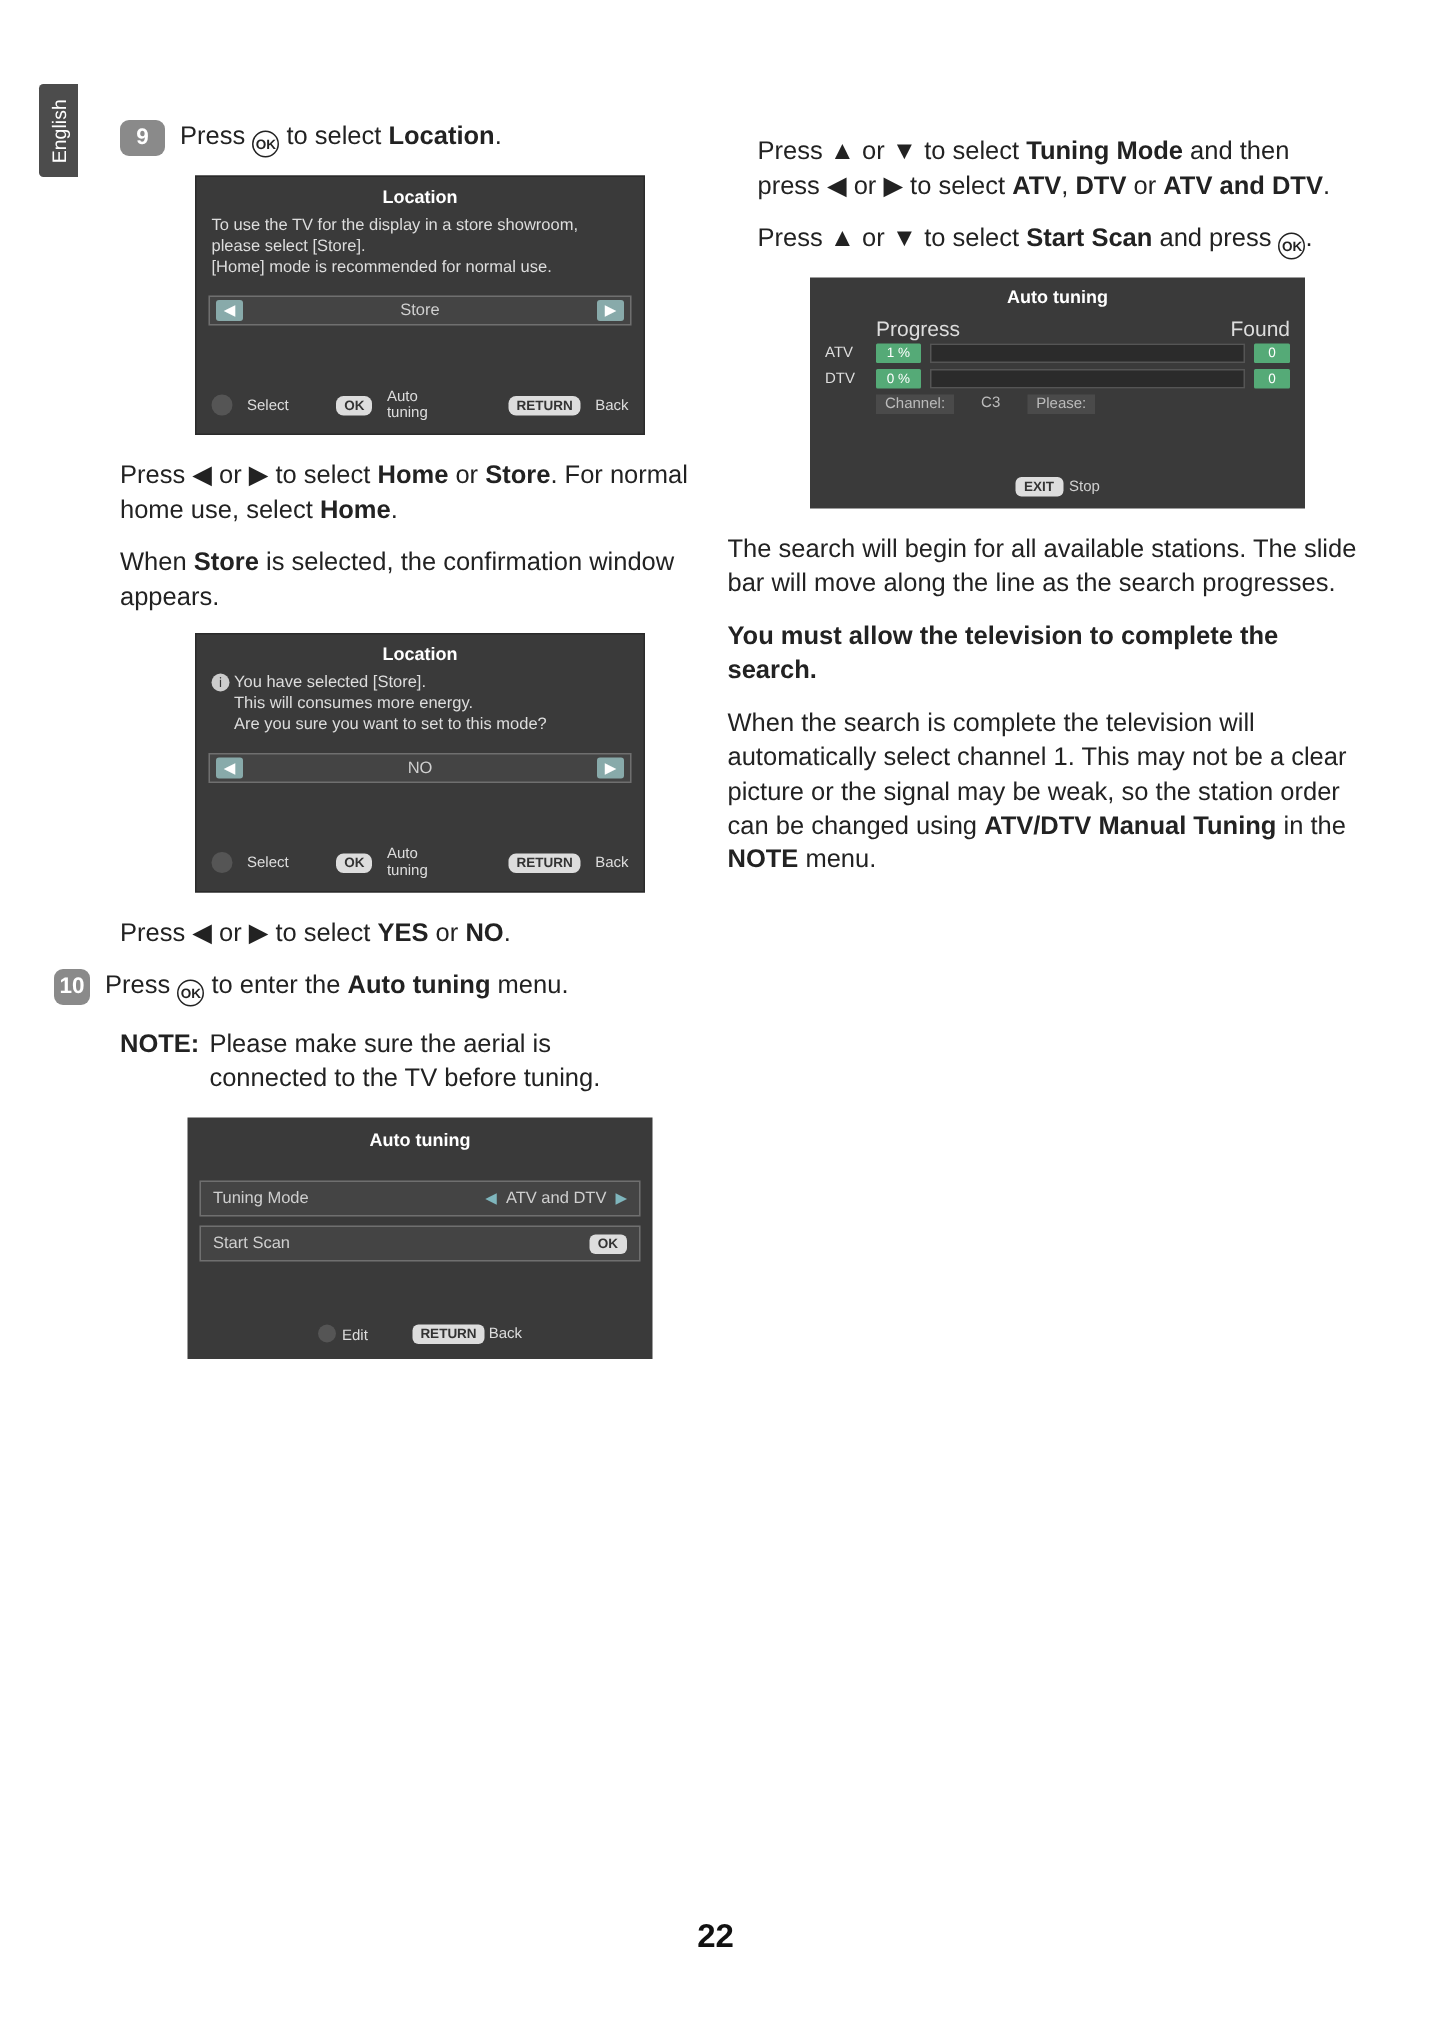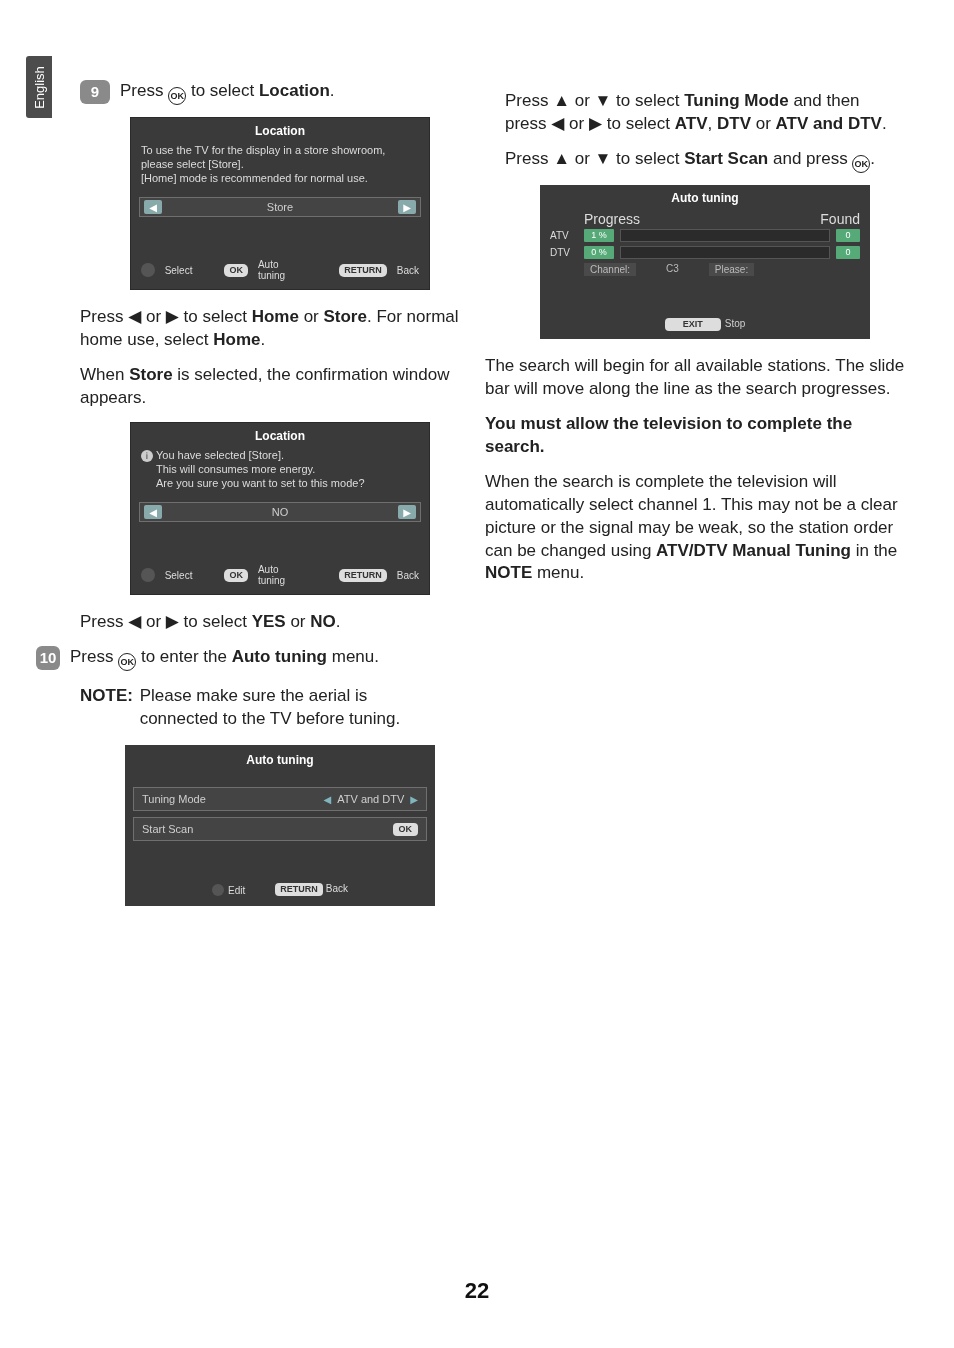--- a/index.html
+++ b/index.html
@@ -102,27 +102,27 @@
   .osd3 .prow .l { width: 28px; color: #ddd; }
   .osd3 .prow .pct {
     width: 30px; height: 13px; background: #5a7; color: #fff; font-size: 9px;
     display: flex; align-items: center; justify-content: center; border-radius: 1px;
   }
   .osd3 .prow .bar { flex: 1; height: 13px; background: #2b2b2b; border: 1px solid #555; }
   .osd3 .prow .r {
     width: 24px; height: 13px; background: #5a7; color: #fff; font-size: 9px;
     display: flex; align-items: center; justify-content: center; border-radius: 1px;
   }
-  .osd3 .info { display: flex; padding: 2px 10px 4px 44px; gap: 30px; color: #bbb; text-align: right; }
+  .osd3 .info { display: flex; padding: 2px 10px 4px 44px; gap: 18px; color: #bbb; text-align: right; }
   .osd3 .info .cell { background: #4a4a4a; padding: 1px 6px; }
   .osd3 .gap { height: 34px; }
   .osd3 .footer { text-align: center; padding: 4px 0 8px 0; }
   .osd3 .footer .pill {
     display: inline-block; background: #ddd; color: #333; border-radius: 4px;
-    padding: 0 18px; font-size: 9px; line-height: 13px; font-weight: bold; margin-right: 4px;
+    padding: 0 6px; font-size: 9px; line-height: 13px; font-weight: bold; margin-right: 4px;
   }
 
   .page-num {
     position: absolute; left: 0; right: 0; bottom: 44px; text-align: center;
     font-size: 22px; font-weight: bold; font-family: Arial, sans-serif; color: #111;
   }
 </style>
 </head>
 <body>
 <div class="page">

